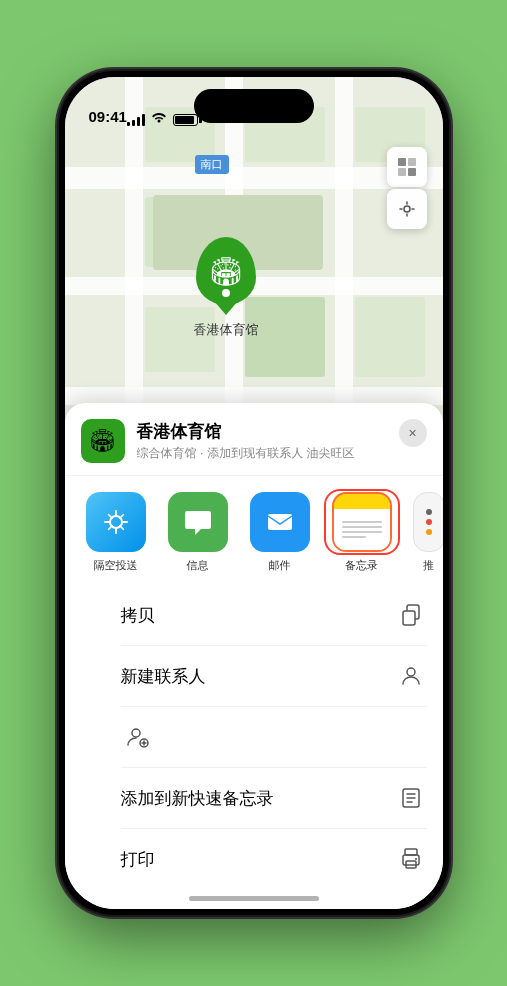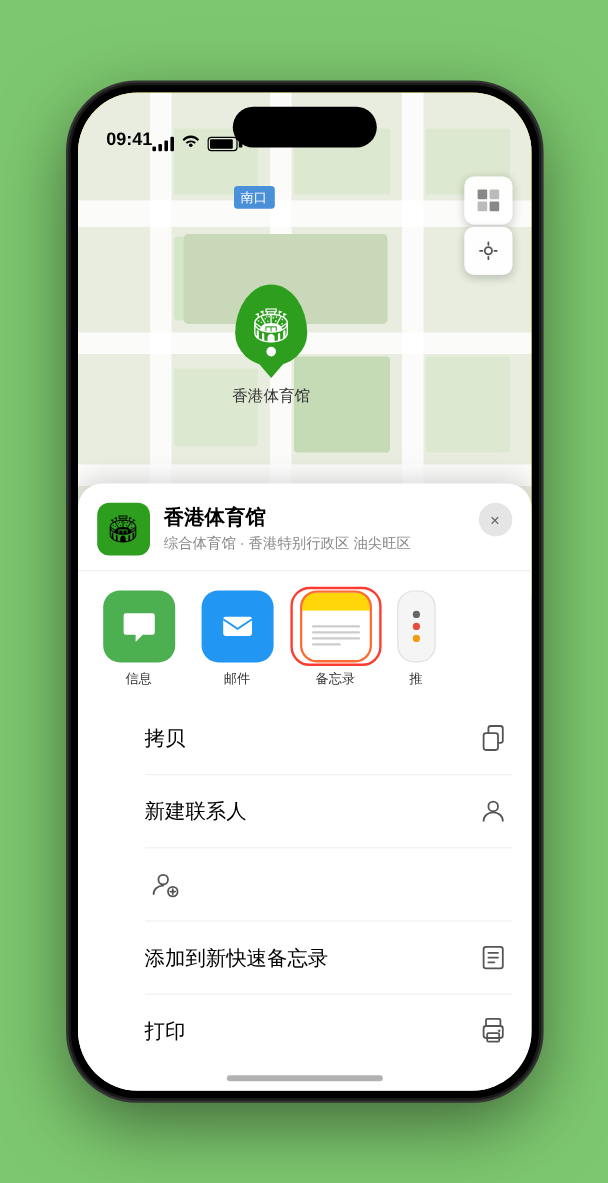--- a/index.html
+++ b/index.html
@@ -119,21 +119,21 @@
       border-radius: 1px;
     }
 
     
     .map-area {
       position: absolute;
       top: 0;
       left: 0;
       right: 0;
       height: 420px;
-      background: #eab308;
+      background: #d946ef;
       overflow: hidden;
     }
 
     
     .map-svg {
       width: 100%;
       height: 100%;
     }
 
     
@@ -485,27 +485,37 @@
         </div>
       </div>
     </div>
 
     <div class="bottom-sheet">
 
       <div class="place-header">
         <div class="place-icon">🏟</div>
         <div class="place-info">
           <div class="place-name">香港体育馆</div>
-          <div class="place-subtitle">综合体育馆 · 香港特别行政区 油尖旺区</div>
+          <div class="place-subtitle">综合体育馆 · 添加到现有联系人 油尖旺区</div>
         </div>
         <div class="close-btn">×</div>
       </div>
 
       <div class="share-actions">
 
+        <div class="share-action">
+          <div class="share-action-icon airdrop">
+            <svg width="32" height="32" viewBox="0 0 32 32" fill="none">
+              <circle cx="16" cy="16" r="6" stroke="white" stroke-width="2"></circle>
+              <path d="M16 5 L16 10 M16 22 L16 27 M5 16 L10 16 M22 16 L27 16" stroke="white" stroke-width="2" stroke-linecap="round"></path>
+              <path d="M8.6 8.6 L12.2 12.2 M19.8 19.8 L23.4 23.4 M23.4 8.6 L19.8 12.2 M12.2 19.8 L8.6 23.4" stroke="white" stroke-width="1.5" stroke-linecap="round"></path>
+            </svg>
+          </div>
+          <span class="share-action-label">隔空投送</span>
+        </div>
 
         <div class="share-action">
           <div class="share-action-icon messages">
             <svg width="34" height="34" viewBox="0 0 34 34" fill="none">
               <path d="M6 6 L28 6 Q30 6 30 8 L30 22 Q30 24 28 24 L20 24 L14 30 L14 24 L6 24 Q4 24 4 22 L4 8 Q4 6 6 6Z" fill="white"></path>
             </svg>
           </div>
           <span class="share-action-label">信息</span>
         </div>
 

